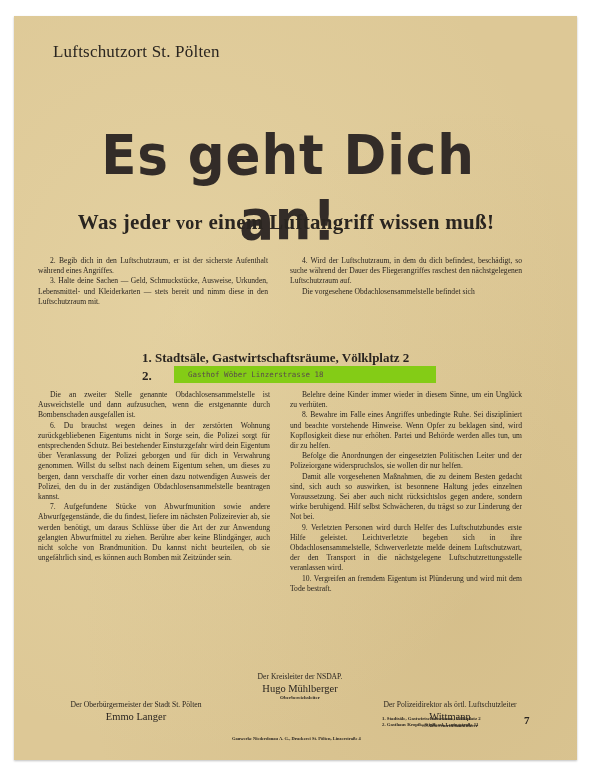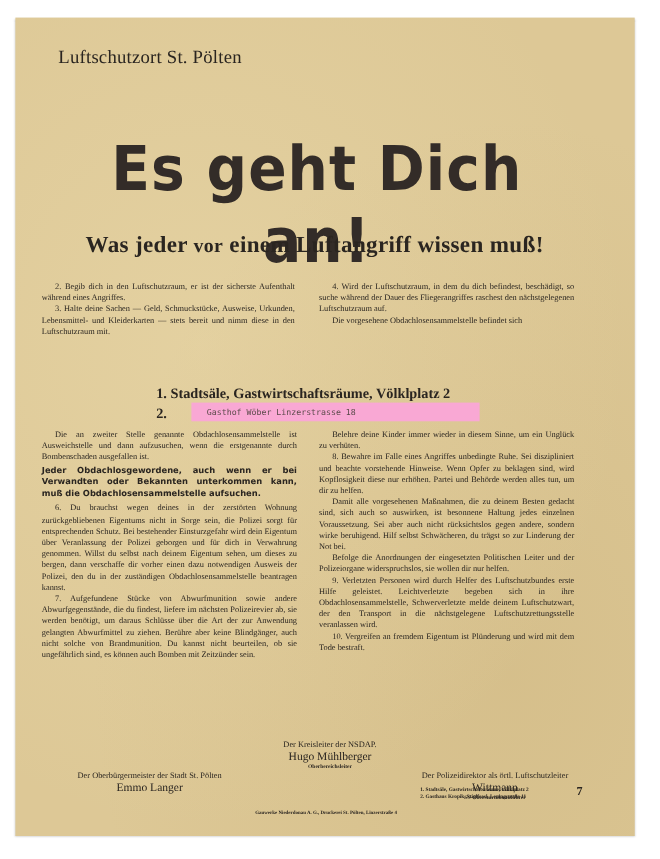--- a/index.html
+++ b/index.html
@@ -26,21 +26,21 @@
   .col { font-size:7.6px; line-height:10.2px; text-align:justify; }
   .col p { margin:0; text-indent:12px; }
   .col p.bold { font-family:"DejaVu Sans", sans-serif; font-weight:bold; font-size:7.6px; text-indent:0; line-height:10.6px; margin:2px 0 3px; }
   .c1 { left:38px; top:256px; width:230px; }
   .c2 { left:290px; top:256px; width:232px; }
   .c3 { left:38px; top:390px; width:232px; }
   .c4 { left:290px; top:390px; width:232px; }
   .shelter { left:142px; top:350px; font-size:13px; font-weight:bold; }
   .shelter2 { left:142px; top:368px; font-size:13px; font-weight:bold; }
   .stamp {
-    left:174px; top:366px; width:262px; height:17px; background:#f9a8d4;
+    left:174px; top:366px; width:262px; height:17px; background:#84cc16;
     font-family:"DejaVu Sans Mono", monospace; font-size:7.5px; color:#5a4a4a; line-height:17px; padding-left:14px; box-sizing:border-box;
   }
   .sig { text-align:center; }
   .sig .role { font-size:7.6px;margin-top:44px; }
   .sig .name { font-size:10.5px; font-weight:normal; margin-top:2px; }
   .sig .rank { font-size:5px; font-weight:bold; margin-top:1px; }
   .sig-mid { left:200px; top:628px; width:200px; }
   .sig-left { left:46px; top:656px; width:180px; }
   .sig-right { left:350px; top:656px; width:200px; }
   .footnote { left:382px; top:716px; font-size:4.8px; font-weight:bold; line-height:6px; }
@@ -65,30 +65,29 @@
   <p>4. Wird der Luftschutzraum, in dem du dich befindest, beschädigt, so suche während der Dauer des Fliegerangriffes raschest den nächstgelegenen Luftschutzraum auf.</p>
   <p>Die vorgesehene Obdachlosensammelstelle befindet sich</p>
 </div>
 
 <div class="abs shelter">1. Stadtsäle, Gastwirtschaftsräume, Völklplatz 2</div>
 <div class="abs shelter2">2.</div>
 <div class="abs stamp">Gasthof Wöber Linzerstrasse 18</div>
 
 <div class="abs col c3">
   <p>Die an zweiter Stelle genannte Obdachlosensammelstelle ist Ausweichstelle und dann aufzusuchen, wenn die erstgenannte durch Bombenschaden ausgefallen ist.</p>
-  <p class="bold">Jeder Obdachlosgewordene, auch wenn er bei Verwandten oder Bekannten unterkommen kann, muß die Obdachlosensammelstelle aufsuchen.</p>
   <p>6. Du brauchst wegen deines in der zerstörten Wohnung zurückgebliebenen Eigentums nicht in Sorge sein, die Polizei sorgt für entsprechenden Schutz. Bei bestehender Einsturzgefahr wird dein Eigentum über Veranlassung der Polizei geborgen und für dich in Verwahrung genommen. Willst du selbst nach deinem Eigentum sehen, um dieses zu bergen, dann verschaffe dir vorher einen dazu notwendigen Ausweis der Polizei, den du in der zuständigen Obdachlosensammelstelle beantragen kannst.</p>
   <p>7. Aufgefundene Stücke von Abwurfmunition sowie andere Abwurfgegenstände, die du findest, liefere im nächsten Polizeirevier ab, sie werden benötigt, um daraus Schlüsse über die Art der zur Anwendung gelangten Abwurfmittel zu ziehen. Berühre aber keine Blindgänger, auch nicht solche von Brandmunition. Du kannst nicht beurteilen, ob sie ungefährlich sind, es können auch Bomben mit Zeitzünder sein.</p>
 </div>
 
 <div class="abs col c4">
   <p>Belehre deine Kinder immer wieder in diesem Sinne, um ein Unglück zu verhüten.</p>
   <p>8. Bewahre im Falle eines Angriffes unbedingte Ruhe. Sei diszipliniert und beachte vorstehende Hinweise. Wenn Opfer zu beklagen sind, wird Kopflosigkeit diese nur erhöhen. Partei und Behörde werden alles tun, um dir zu helfen.</p>
+  <p>Befolge die Anordnungen der eingesetzten Politischen Leiter und der Polizeiorgane widerspruchslos, sie wollen dir nur helfen.</p>
   <p>Damit alle vorgesehenen Maßnahmen, die zu deinem Besten gedacht sind, sich auch so auswirken, ist besonnene Haltung jedes einzelnen Voraussetzung. Sei aber auch nicht rücksichtslos gegen andere, sondern wirke beruhigend. Hilf selbst Schwächeren, du trägst so zur Linderung der Not bei.</p>
-  <p>Befolge die Anordnungen der eingesetzten Politischen Leiter und der Polizeiorgane widerspruchslos, sie wollen dir nur helfen.</p>
   <p>9. Verletzten Personen wird durch Helfer des Luftschutzbundes erste Hilfe geleistet. Leichtverletzte begeben sich in ihre Obdachlosensammelstelle, Schwerverletzte melde deinem Luftschutzwart, der den Transport in die nächstgelegene Luftschutzrettungsstelle veranlassen wird.</p>
   <p>10. Vergreifen an fremdem Eigentum ist Plünderung und wird mit dem Tode bestraft.</p>
 </div>
 
 <div class="abs sig sig-mid">
   <div class="role">Der Kreisleiter der NSDAP.</div>
   <div class="name">Hugo Mühlberger</div>
   <div class="rank">Oberbereichsleiter</div>
 </div>
 <div class="abs sig sig-left">

